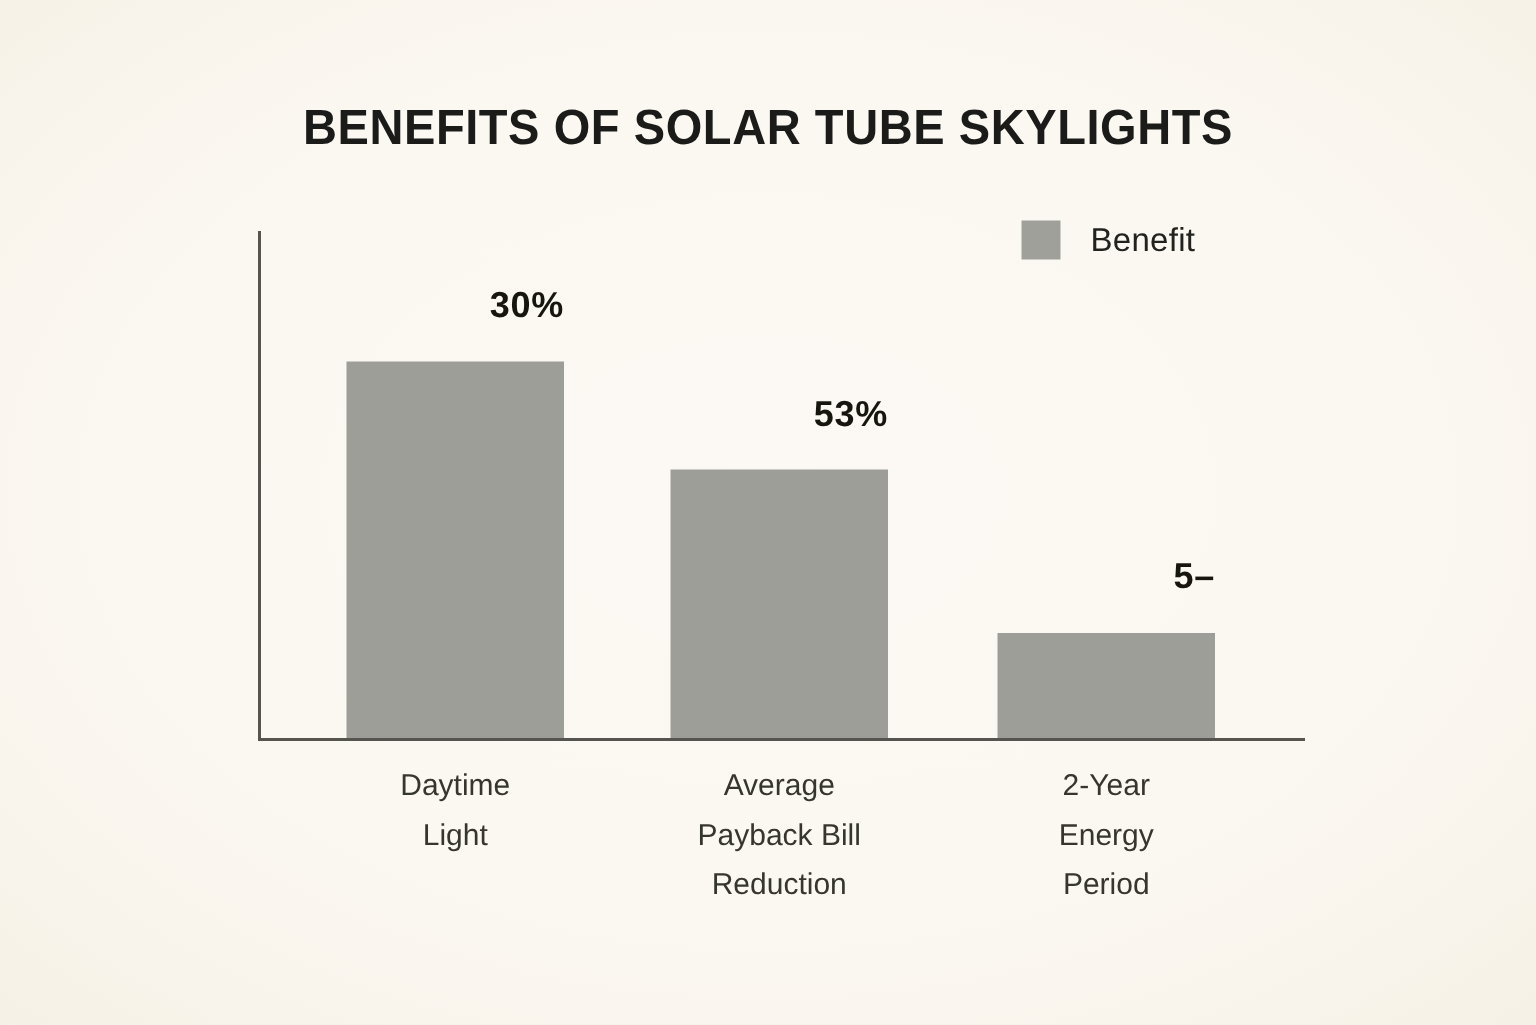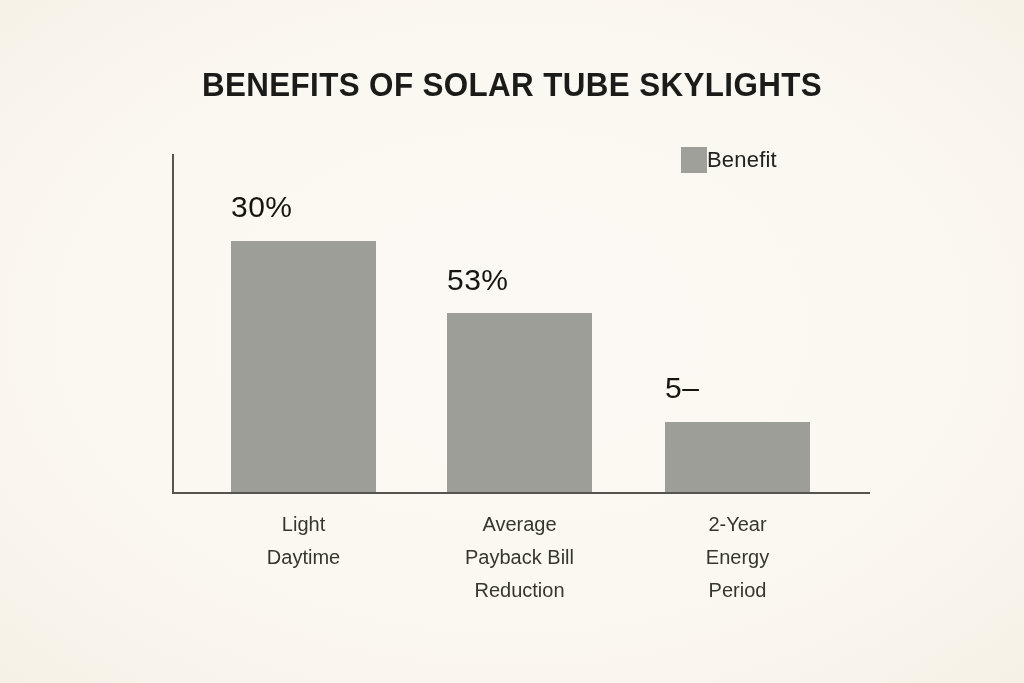--- a/index.html
+++ b/index.html
@@ -39,21 +39,21 @@
     white-space: nowrap;
   }
 
   
   #legend {
     position: absolute;
     left: 681px;
     top: 147px;
     display: flex;
     align-items: flex-end;
-    gap: 0;
+    gap: 20px;
   }
   .legend-swatch {
     width: 26px;
     height: 26px;
     background: #9fa09a;
   }
   .legend-label {
     font-size: 22px;
     color: #22221f;
     letter-spacing: 0.2px;
@@ -84,23 +84,23 @@
     background: #55544e;
   }
 
   
   .bar {
     position: absolute;
     background: #9d9e98;
   }
   .bar-value-label {
     position: absolute;
-    text-align: left;
-    font-size: 30px;
-    font-weight: normal;
+    text-align: right;
+    font-size: 24px;
+    font-weight: bold;
     color: #16160f;
     letter-spacing: 0.5px;
     white-space: nowrap;
   }
   .bar-category-label {
     position: absolute;
     text-align: center;
     font-size: 20px;
     line-height: 33px;
     color: #36362f;
@@ -122,22 +122,22 @@
   </div>
 
   <div id="plot-area">
 
     <div id="y-axis-spine"></div>
     <div id="x-axis-spine"></div>
 
     <div class="bar" id="bar-0" style="left:231px; top:241px; width:145px; height:251px;"></div>
     <div class="bar-value-label" style="left:231px; top:190px; width:145px;">30%</div>
     <div class="bar-category-label" style="left:203px; top:508px; width:201px;">
+      <span>Daytime</span>
       <span>Light</span>
-      <span>Daytime</span>
     </div>
 
     <div class="bar" id="bar-1" style="left:447px; top:313px; width:145px; height:179px;"></div>
     <div class="bar-value-label" style="left:447px; top:263px; width:145px;">53%</div>
     <div class="bar-category-label" style="left:419px; top:508px; width:201px;">
       <span>Average</span>
       <span>Payback Bill</span>
       <span>Reduction</span>
     </div>
 

